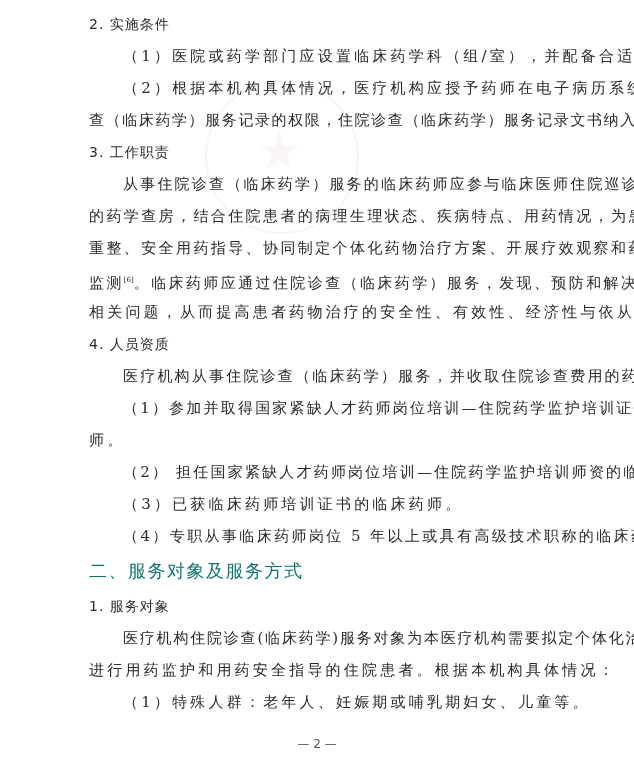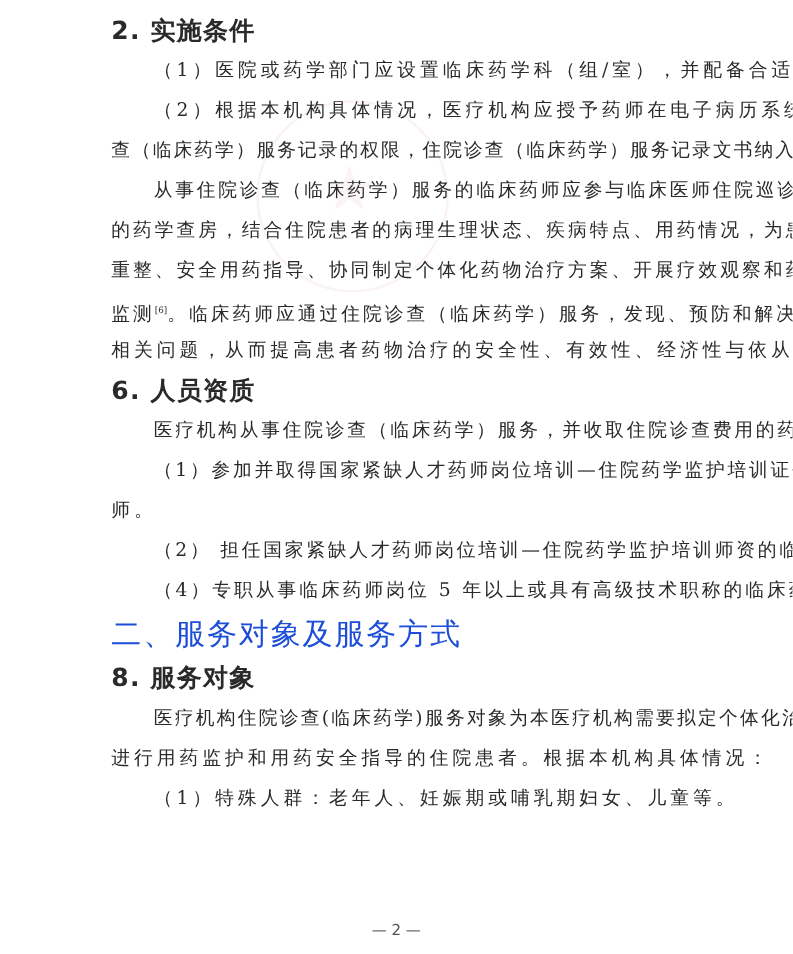--- a/index.html
+++ b/index.html
@@ -2,22 +2,22 @@
 <html><head>
 <meta charset="utf-8">
 <style>
   html, body { margin: 0; padding: 0; }
   body {
     width: 634px; height: 763px; background: #ffffff; position: relative; overflow: hidden;
     font-family: "DejaVu Serif", "Liberation Serif", serif; color: #2a2a2a;
   }
   .page { position: absolute; left: 89px; top: 8px; width: 474px; }
   .line { font-size: 15px; line-height: 32px; height: 32px; white-space: nowrap; letter-spacing: 3.2px; }
-  .h3 { font-weight: bold; letter-spacing: 1px; font-size: 20px; font-family: "DejaVu Sans", "Liberation Sans", sans-serif; }
-  .h2 { font-size: 24px; letter-spacing: 1.5px; height: 38px; line-height: 38px; font-family: "DejaVu Sans", "Liberation Sans", sans-serif; color:#1d4ed8; }
+  .h3 { font-weight: normal; letter-spacing: 1px; font-size: 14px; font-family: "DejaVu Sans", "Liberation Sans", sans-serif; }
+  .h2 { font-size: 18px; letter-spacing: 1.5px; height: 38px; line-height: 38px; font-family: "DejaVu Sans", "Liberation Sans", sans-serif; color:#0f766e; }
   .indent { padding-left: 34px; }
   sup { font-size: 7px; letter-spacing: 0; vertical-align: 6px; }
   .stamp {
     position: absolute; left: 205px; top: 80px; width: 150px; height: 150px;
     border: 2px solid rgba(220,150,150,0.12); border-radius: 50%;
   }
   .stamp span { position: absolute; left: 50px; top: 40px; font-size: 50px; color: rgba(220,150,150,0.10); }
   .footer { position: absolute; left: 0; width: 634px; top: 737px; text-align: center; font-size: 12px; color: #555; font-family: "DejaVu Sans", sans-serif; }
 </style>
 </head>
@@ -26,34 +26,36 @@
 <div class="stamp">
     <span>★</span>
   </div>
 
 <div class="page">
   <div class="line h3">2. 实施条件</div>
   <div class="line indent">（1）医院或药学部门应设置临床药学科（组/室），并配备合适的工作场所。</div>
   <div class="line indent">（2）根据本机构具体情况，医疗机构应授予药师在电子病历系统中撰写住院诊</div>
   <div class="line" style="letter-spacing:1.6px">查（临床药学）服务记录的权限，住院诊查（临床药学）服务记录文书纳入病历保存，</div>
 
+  <div class="line h3">3. 工作职责</div>
   <div class="line indent" style="letter-spacing:2.2px">从事住院诊查（临床药学）服务的临床药师应参与临床医师住院巡诊或进行独立</div>
   <div class="line" style="letter-spacing:2.4px">的药学查房，结合住院患者的病理生理状态、疾病特点、用药情况，为患者进行药物</div>
   <div class="line" style="letter-spacing:2.4px">重整、安全用药指导、协同制定个体化药物治疗方案、开展疗效观察和药品不良反应</div>
   <div class="line" style="letter-spacing:2.4px"><span>监测</span><sup>[6]</sup><span>。临床药师应通过住院诊查（临床药学）服务，发现、预防和解决患者与药物</span></div>
   <div class="line">相关问题，从而提高患者药物治疗的安全性、有效性、经济性与依从性。</div>
 
-  <div class="line h3">6. 人员资质</div>
+  <div class="line h3">4. 人员资质</div>
   <div class="line indent" style="letter-spacing:2.2px">医疗机构从事住院诊查（临床药学）服务，并收取住院诊查费用的药学专业人员</div>
   <div class="line indent" style="letter-spacing:2.2px">（1）参加并取得国家紧缺人才药师岗位培训—住院药学监护培训证书的临床药</div>
   <div class="line">师。</div>
   <div class="line indent" style="letter-spacing:2.2px">（2） 担任国家紧缺人才药师岗位培训—住院药学监护培训师资的临床药师。</div>
+  <div class="line indent">（3）已获临床药师培训证书的临床药师。</div>
   <div class="line indent" style="letter-spacing:2.4px">（4）专职从事临床药师岗位 5 年以上或具有高级技术职称的临床药师。</div>
 
   <div class="line h2">二、服务对象及服务方式</div>
-  <div class="line h3">8. 服务对象</div>
+  <div class="line h3">1. 服务对象</div>
   <div class="line indent" style="letter-spacing:1.8px">医疗机构住院诊查(临床药学)服务对象为本医疗机构需要拟定个体化治疗方案，</div>
   <div class="line">进行用药监护和用药安全指导的住院患者。根据本机构具体情况：</div>
   <div class="line indent">（1）特殊人群：老年人、妊娠期或哺乳期妇女、儿童等。</div>
 
 </div>
 
 <div class="footer">— 2 —</div>
 
 </body></html>

